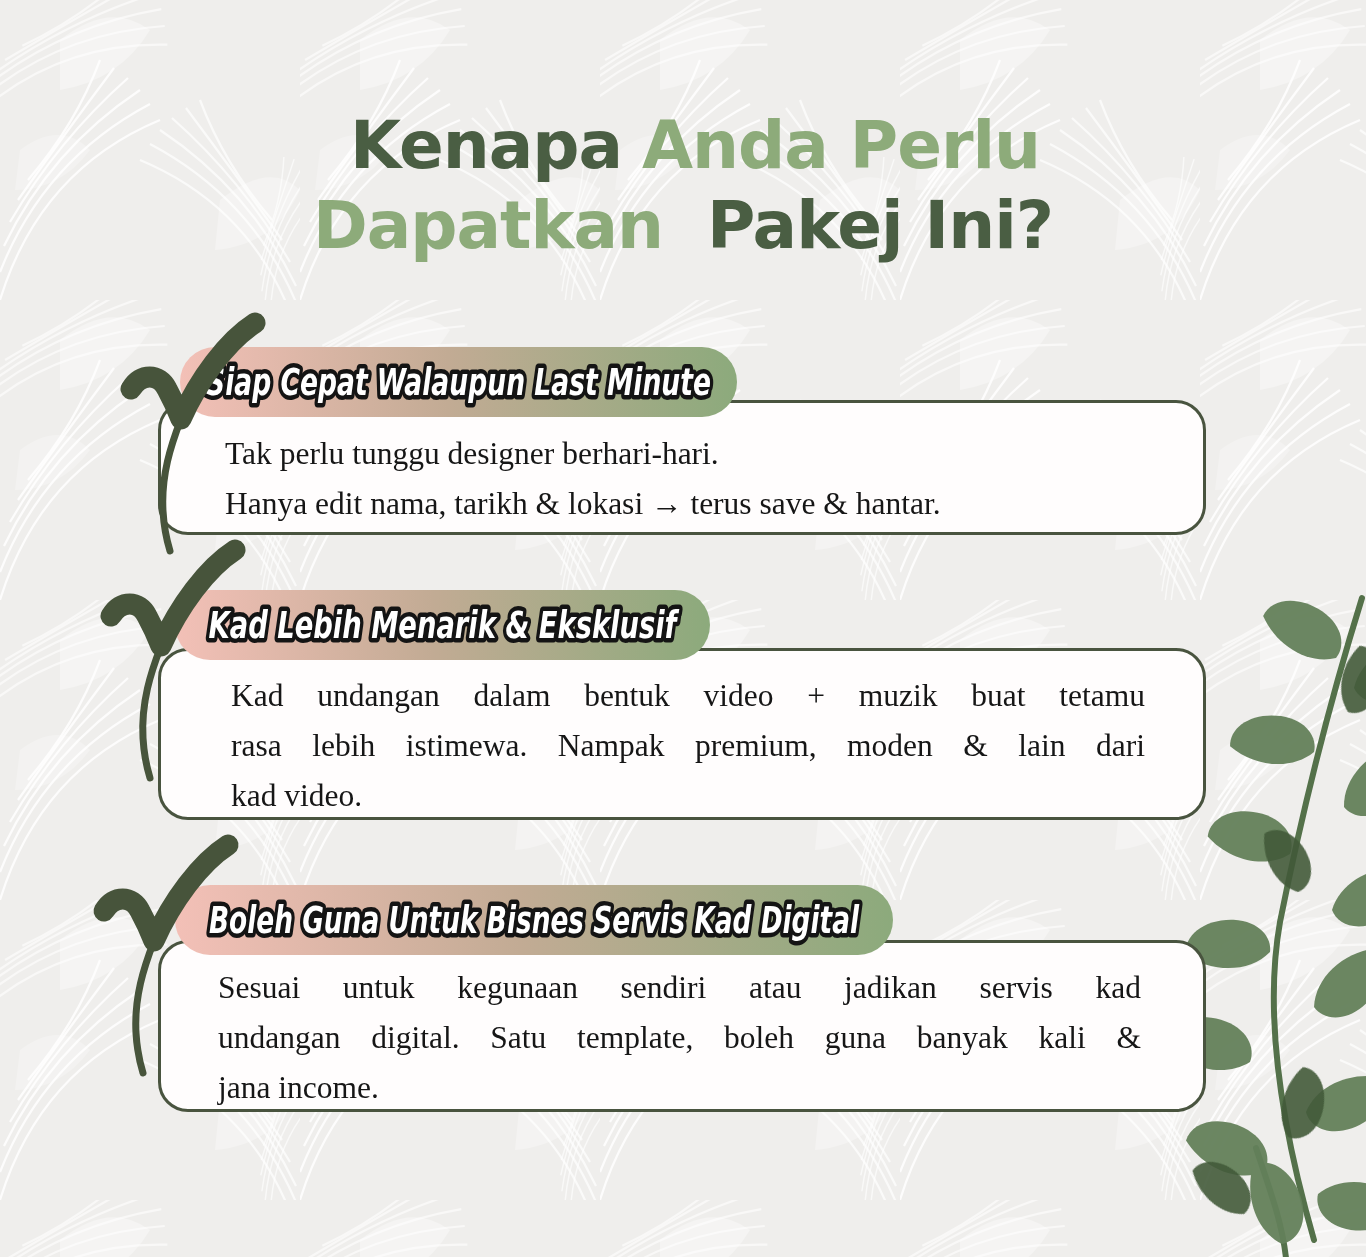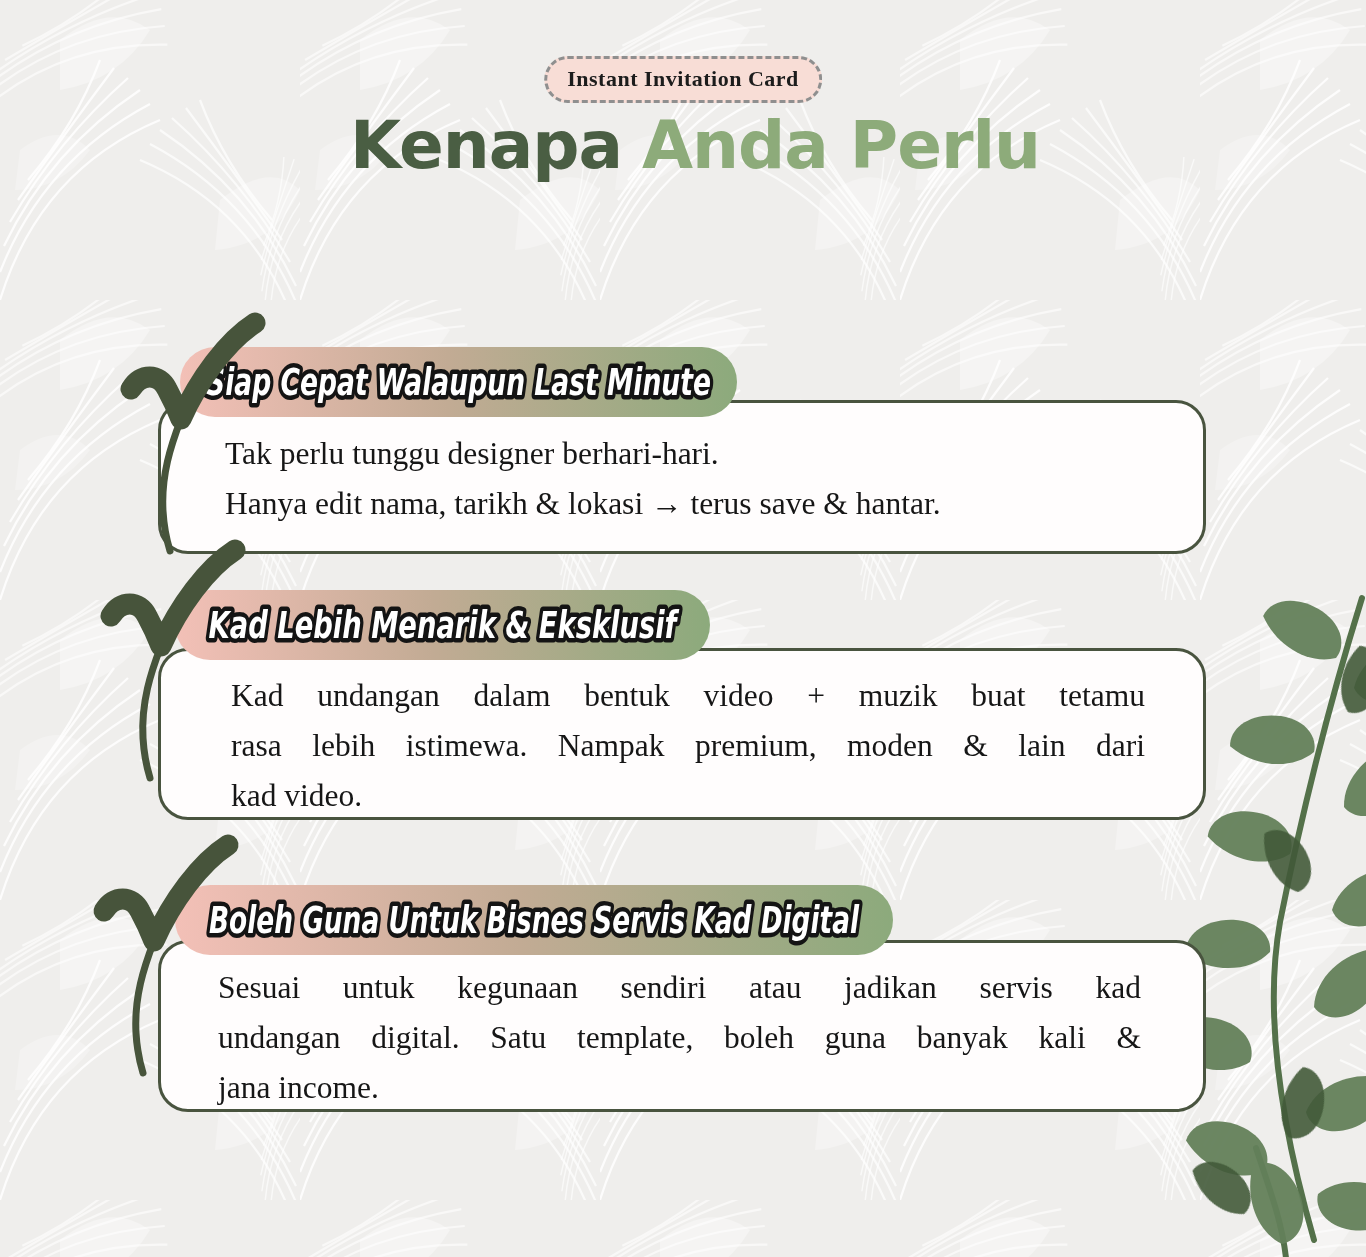--- a/index.html
+++ b/index.html
@@ -72,31 +72,31 @@
         <use href="#fan" transform="translate(70,-130) rotate(24)" opacity="0.6"></use>
         <use href="#fan" transform="translate(210,140) scale(0.65) rotate(-18)" opacity="0.65"></use>
         <path d="M60,40 Q110,0 150,30 Q120,80 60,90 Z" fill="#ffffff" opacity="0.35"></path>
         <path d="M220,200 Q270,160 300,190 Q275,245 215,250 Z" fill="#ffffff" opacity="0.3"></path>
         <path d="M20,150 Q60,120 90,150 Q60,190 15,190 Z" fill="#ffffff" opacity="0.25"></path>
       </pattern>
     </defs>
     <rect width="100%" height="100%" fill="url(#floral)"></rect>
   </svg>
 
-  <div class="badge">
-    <span>Instant Invitation Card</span>
-  </div>
 
   <h1 class="title">
     <span class="t-line">
       <span class="dk gap">Kenapa</span><span class="lt">Anda Perlu</span>
     </span>
+    <span class="t-line">
+      <span class="lt gap">Dapatkan</span><span class="dk">Pakej Ini?</span>
+    </span>
   </h1>
 
-  <div class="fbox" style="top:400px;height:154px;padding:26px 54px 0 64px;">
+  <div class="fbox" style="top:400px;height:135px;padding:26px 54px 0 64px;">
     <div class="bline">Tak perlu tunggu designer berhari-hari.</div>
     <div class="bline">Hanya edit nama, tarikh &amp; lokasi → terus save &amp; hantar.</div>
   </div>
   <div class="pill" style="left:180px;top:347px;width:557px;">
     <svg>
       <text x="50%" y="50%" dominant-baseline="central" text-anchor="middle" textLength="505" lengthAdjust="spacingAndGlyphs" stroke="#141414" stroke-width="9">Siap Cepat Walaupun Last Minute</text>
     </svg>
   </div>
   <svg class="check" style="left:115px;top:315px;" viewBox="0 0 150 260">
     <path d="M66,104 C56,130 46,160 48,196 C49,214 52,226 55,236" fill="none" stroke-width="7" stroke-linecap="round" stroke="#47543b"></path>

